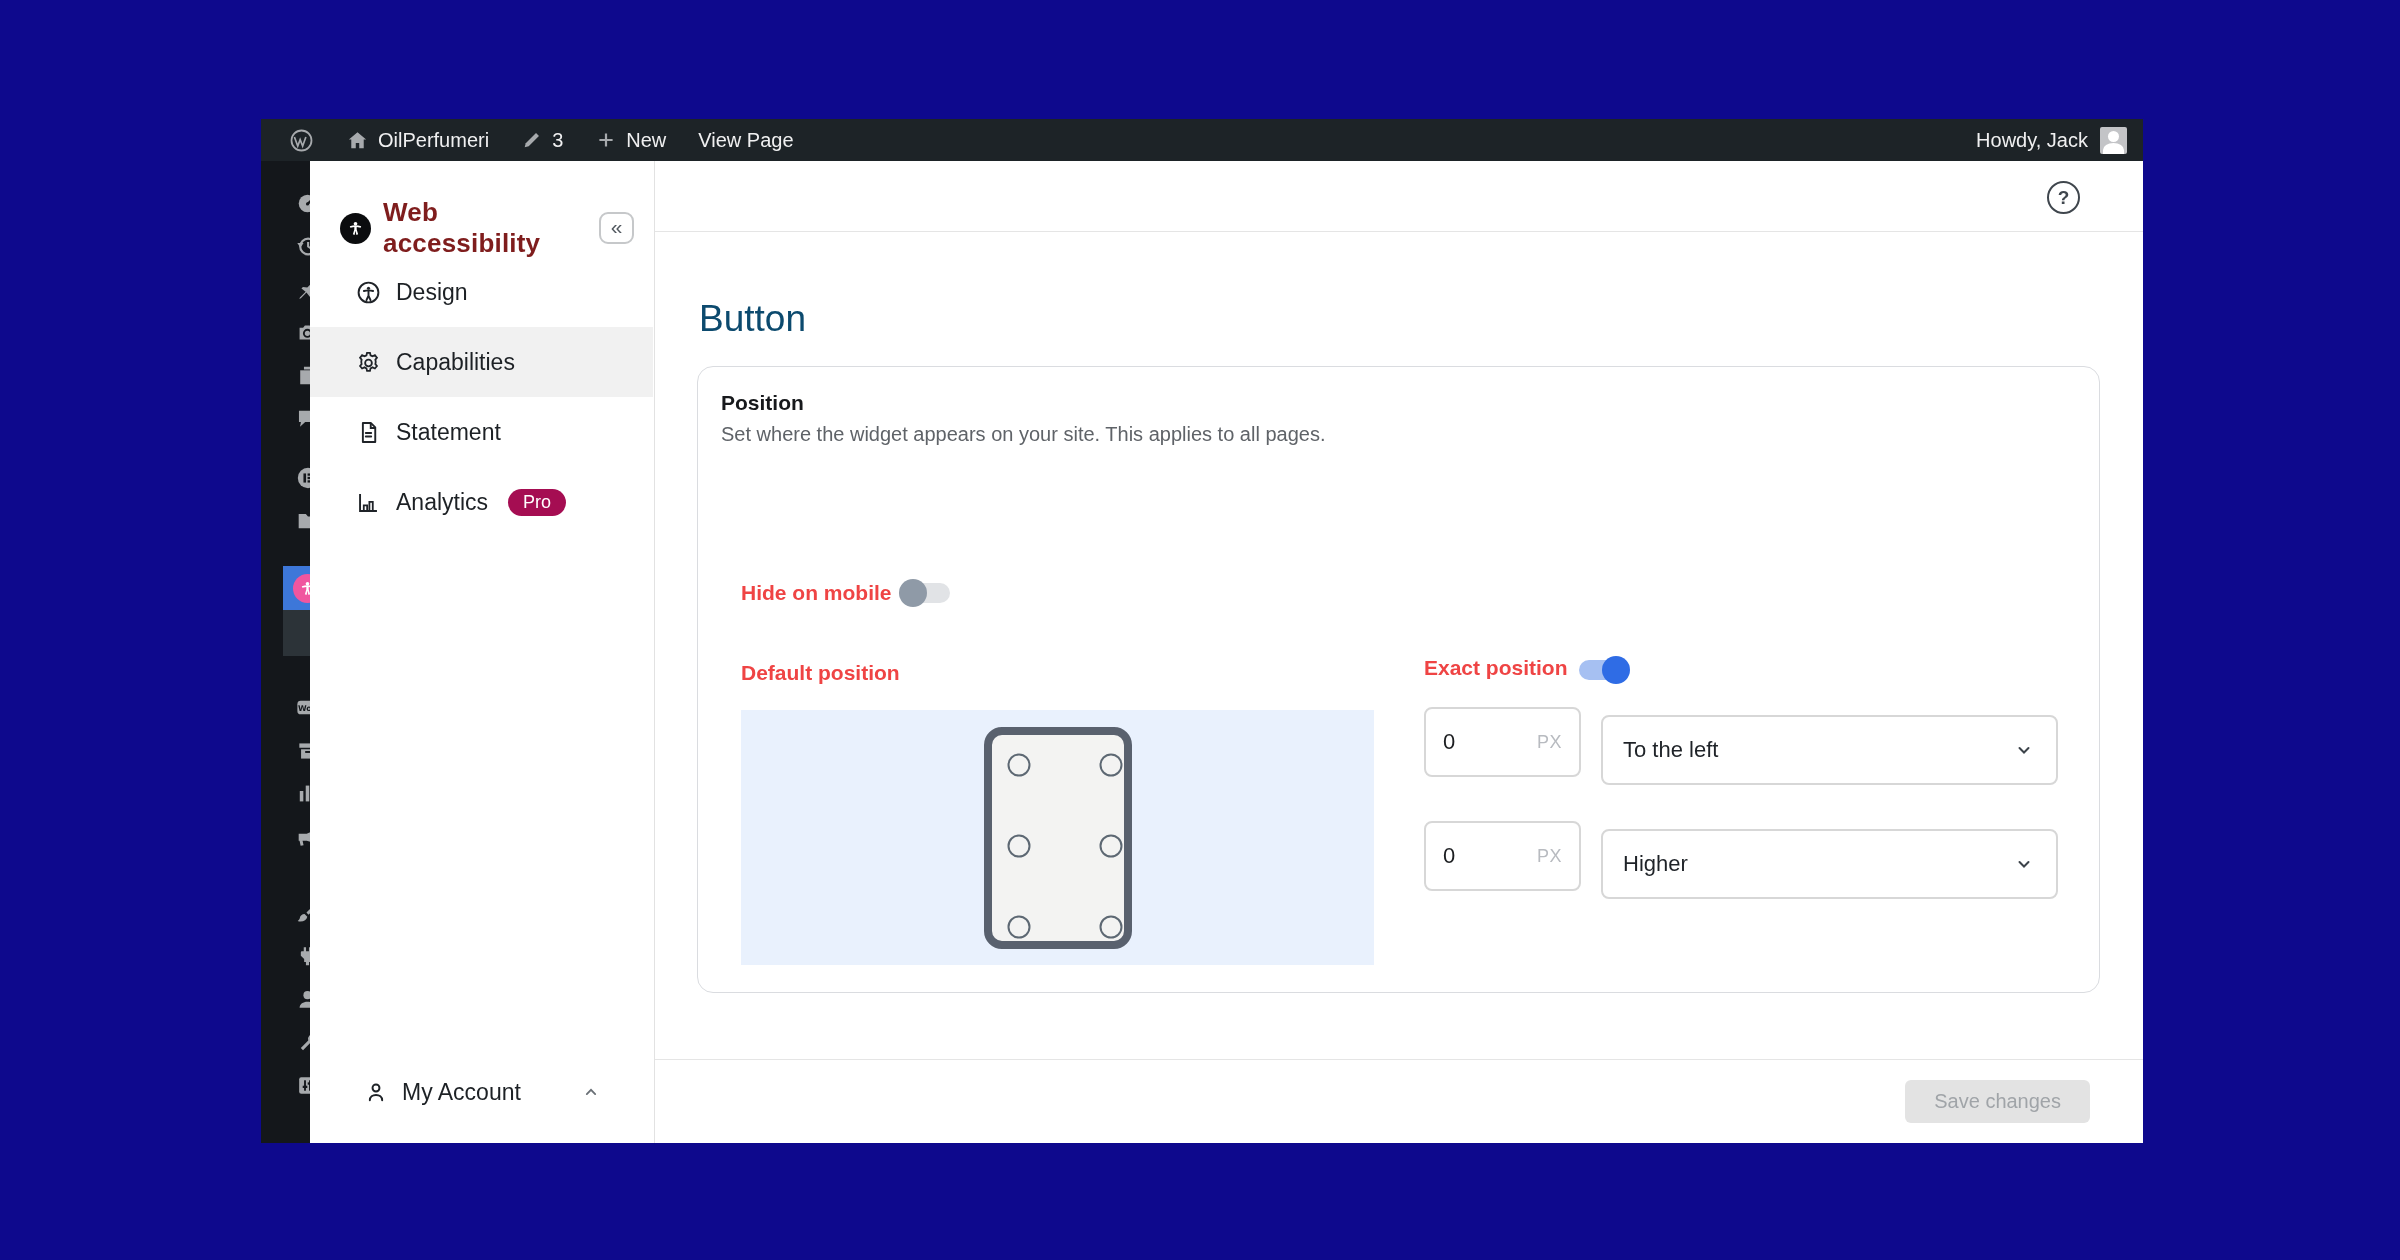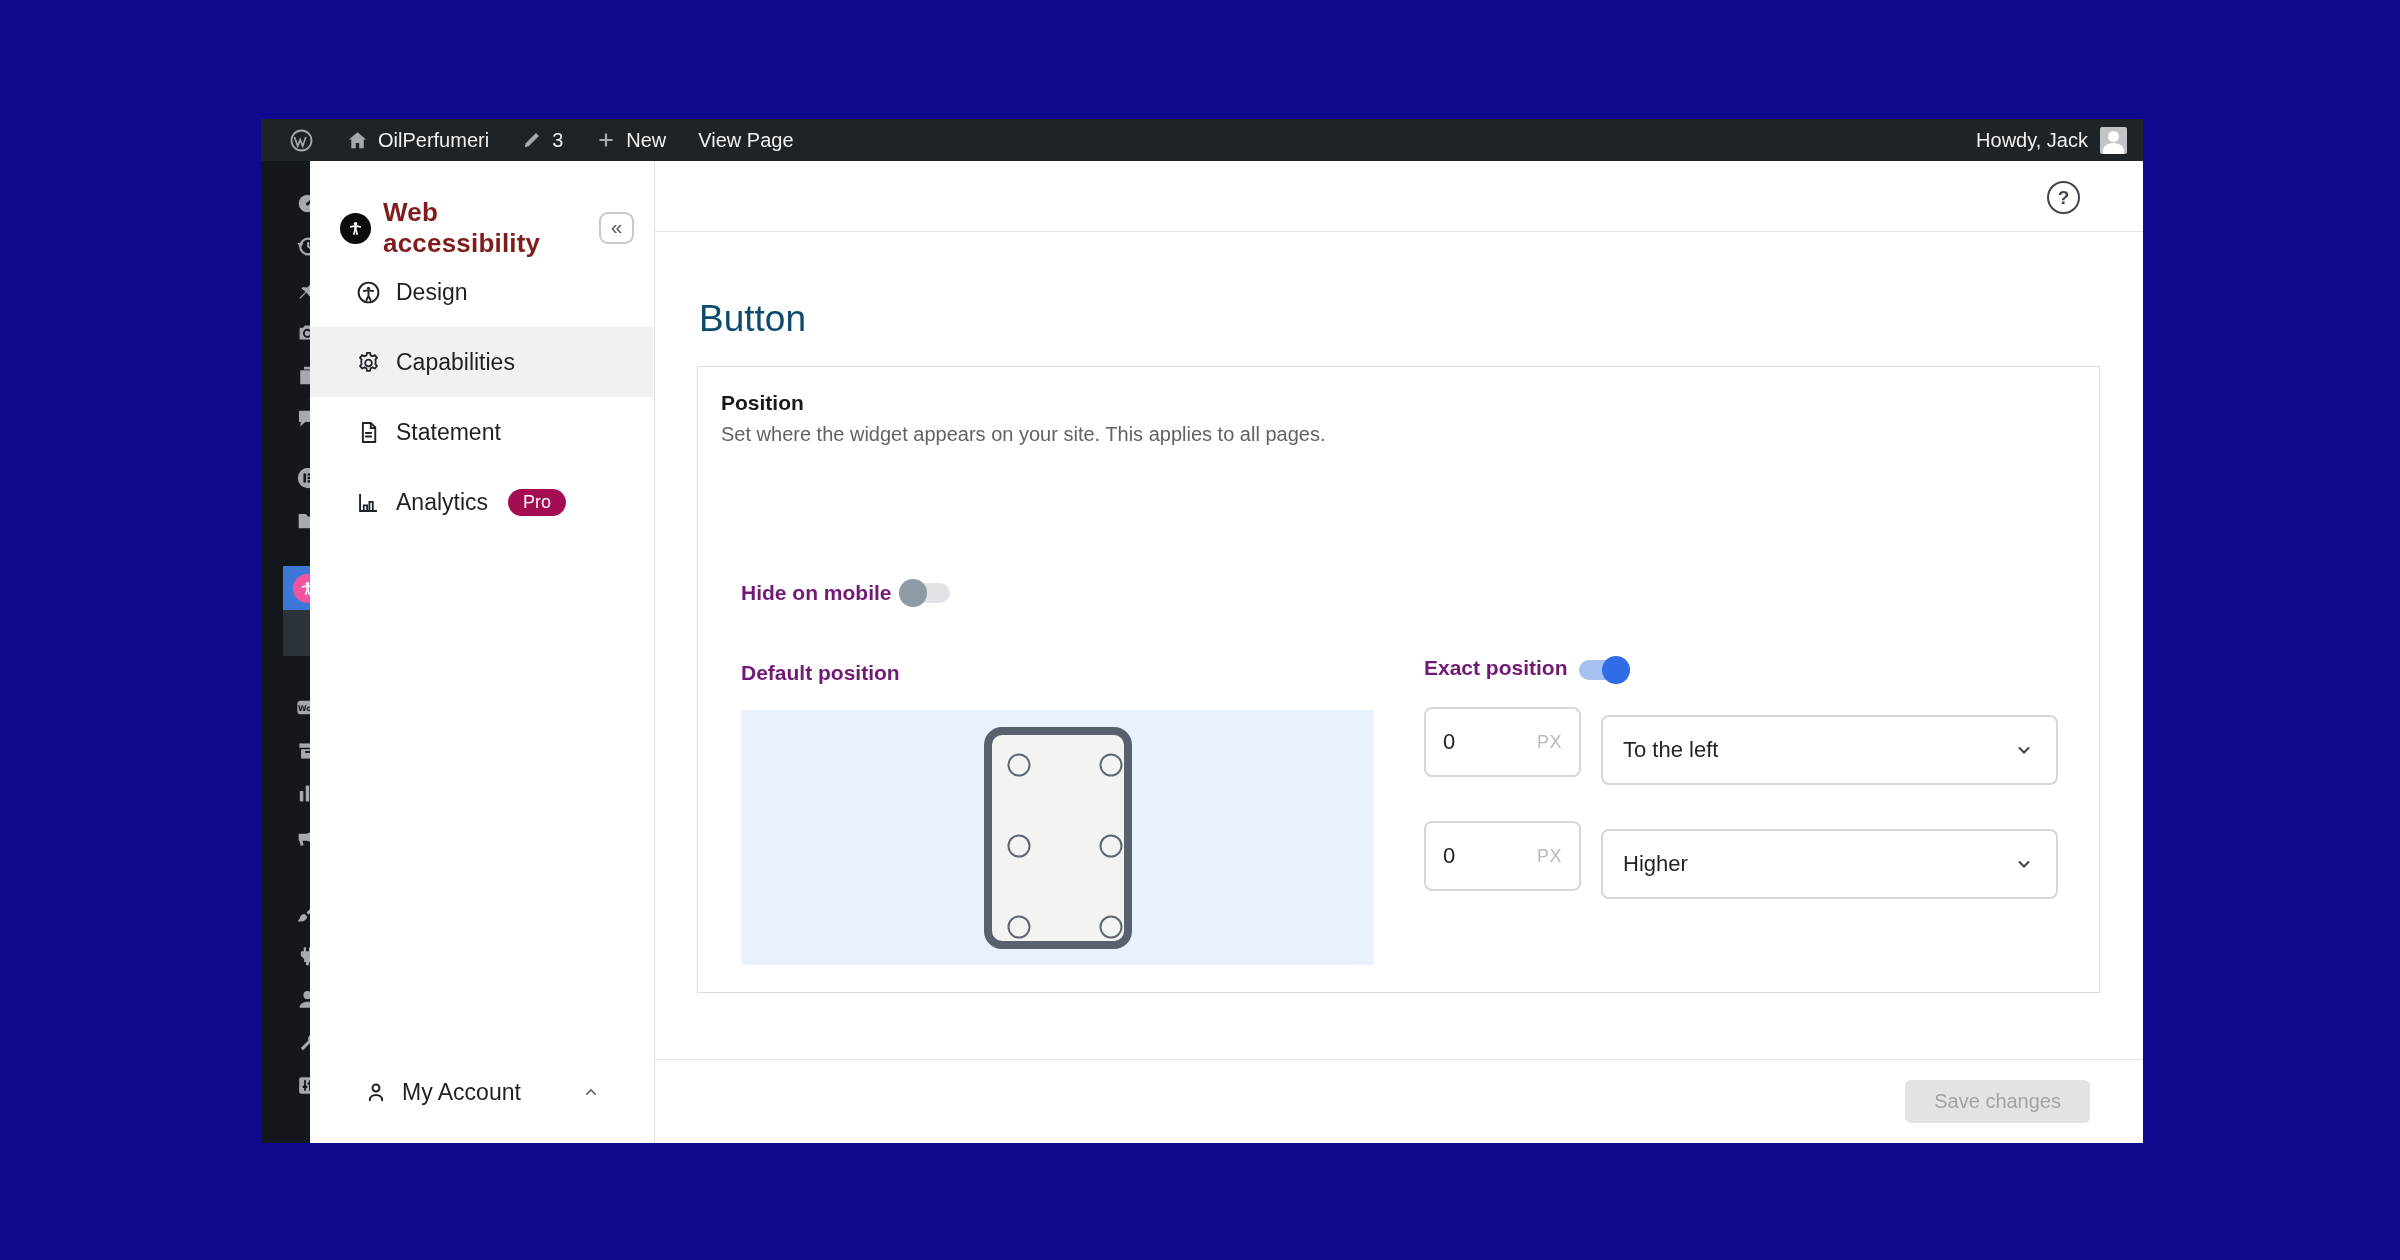--- a/index.html
+++ b/index.html
@@ -42,30 +42,30 @@
     padding-left:53px;gap:13px;font-size:23px;color:#1d2125;cursor:pointer;}
   .sb-acc-chevron{position:absolute;right:52px;}
 
   
   .content{position:absolute;left:394px;top:42px;right:0;bottom:0;background:#fff;}
   .c-head{position:absolute;left:0;top:0;right:0;height:71px;border-bottom:1px solid #e5e5e5;}
   .help{position:absolute;right:63px;top:20px;width:33px;height:33px;border:2px solid #3f464d;border-radius:50%;
     display:flex;align-items:center;justify-content:center;font-size:19px;font-weight:700;color:#3f464d;cursor:pointer;}
   .page-title{position:absolute;left:44px;top:112px;font-size:37px;font-weight:400;color:#0c4a6e;}
 
-  .card{position:absolute;left:42px;top:205px;width:1403px;height:627px;border:1px solid #dadce0;border-radius:0;background:#fff;}
+  .card{position:absolute;left:42px;top:205px;width:1403px;height:627px;border:1px solid #dadce0;border-radius:16px;background:#fff;}
   .card-title{position:absolute;left:23px;top:24px;font-size:21px;font-weight:700;color:#17191c;}
   .card-sub{position:absolute;left:23px;top:56px;font-size:20px;color:#5f6368;}
 
   .tabs{position:absolute;left:53px;top:121px;display:flex;gap:5px;}
   .tab{display:flex;align-items:center;gap:12px;padding:0 27px;height:52px;font-size:21px;font-weight:600;
     color:#3c434a;border-bottom:3px solid transparent;cursor:pointer;}
   .tab.active{color:#1d2125;border-bottom-color:#646a71;}
 
-  .row-label{font-size:21px;font-weight:700;color:#701a75;}
+  .row-label{font-size:21px;font-weight:700;color:#ef4444;}
 
   .hide-row{position:absolute;left:43px;top:214px;display:flex;align-items:center;}
   .hide-row .row-label{width:160px;}
 
   
   .toggle{position:relative;width:49px;height:20px;border-radius:10px;cursor:pointer;flex:none;}
   .toggle .knob{position:absolute;top:50%;width:28px;height:28px;border-radius:50%;transform:translateY(-50%);}
   .toggle.off{background:#e1e3e6;}
   .toggle.off .knob{left:-2px;background:#8f9aa7;}
   .toggle.on{background:#a6c0f2;}

